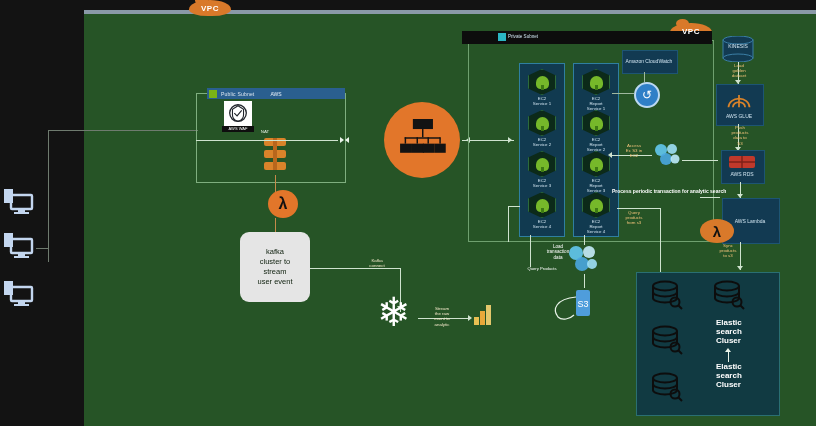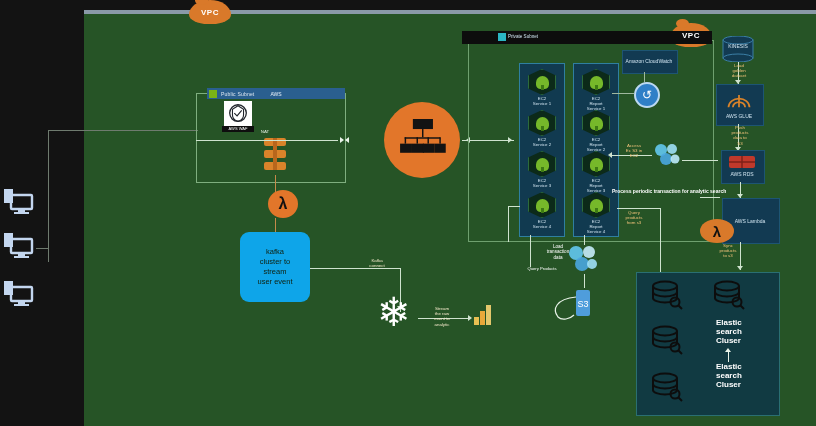--- a/index.html
+++ b/index.html
@@ -2,21 +2,21 @@
 <html><head>
 <meta charset="utf-8">
 <style>
   html,body{margin:0;padding:0;background:#131313;}
   body{width:816px;height:426px;overflow:hidden;font-family:"Liberation Sans",sans-serif;}
   #canvas{position:relative;width:816px;height:426px;background:#131313;}
 
   
   .vpc-green{position:absolute;left:84px;top:14px;width:732px;height:412px;background:#265426;}
   .vpc-topbar{position:absolute;left:84px;top:10px;width:732px;height:8px;background:#8a9aa8;}
-  .vpc-tag{position:absolute;width:42px;height:24px;background:#d9792a;border-radius:50% 50% 45% 45%/60% 60% 40% 40%;
+  .vpc-tag{position:absolute;width:42px;height:16px;background:#d9792a;border-radius:50% 50% 45% 45%/60% 60% 40% 40%;
            color:#fff;font-size:8px;font-weight:bold;display:flex;align-items:center;justify-content:center;letter-spacing:.5px;}
   .vpc-tag:after{content:"";position:absolute;left:6px;top:-4px;width:13px;height:9px;background:#d9792a;border-radius:50%;}
   .vpc-tag span{position:relative;z-index:2;}
 
   
   .darkbar{position:absolute;background:#0d0d0d;height:13px;}
   .bluebar{position:absolute;background:#2a5f8f;height:11px;display:flex;align-items:center;}
   .bluebar .lbl{font-size:5px;color:#dfe9f2;padding-left:2px;letter-spacing:.2px;}
   .bluebar .mid{position:absolute;left:50%;transform:translateX(-50%);font-size:5px;color:#eaf2fa;}
   .bar-ico{width:8px;height:8px;background:#2bb6c4;margin:0 2px;flex:none;}
@@ -41,21 +41,21 @@
   .tile{position:absolute;background:#ffffff;display:flex;align-items:center;justify-content:center;}
   .tile-cap{position:absolute;background:#0e0e0e;color:#fff;font-size:4px;text-align:center;line-height:6px;}
 
   .circ-hub{position:absolute;width:76px;height:76px;border-radius:50%;background:#e2762a;
             display:flex;align-items:center;justify-content:center;}
   .lambda{position:absolute;width:30px;height:28px;border-radius:50%;background:#e2762a;
           display:flex;align-items:center;justify-content:center;color:#111;font-size:16px;font-weight:bold;}
   .lambda2{position:absolute;width:34px;height:24px;border-radius:50%;background:#d9792a;
           display:flex;align-items:center;justify-content:center;color:#111;font-size:15px;font-weight:bold;}
 
-  .kafkabox{position:absolute;background:#0ea5e9;border-radius:9px;display:flex;align-items:center;
+  .kafkabox{position:absolute;background:#e5e5e5;border-radius:9px;display:flex;align-items:center;
             justify-content:center;text-align:center;color:#10210f;font-size:7.5px;line-height:10px;padding:16px;box-sizing:border-box;}
 
   .esbox{position:absolute;background:#113a42;border:1px solid #2a6f72;}
   .esdb{position:absolute;width:34px;height:30px;}
   .eslbl{position:absolute;color:#fff;font-size:8px;font-weight:bold;line-height:9px;text-align:left;}
 
   .noteL{position:absolute;color:#f2e7c8;font-size:4.4px;line-height:5.2px;text-align:center;}
   .noteW{position:absolute;color:#ffffff;font-size:4.6px;line-height:5.4px;text-align:center;}
   .noteB{position:absolute;color:#ffffff;font-size:5px;font-weight:bold;line-height:6px;}
   .noteO{position:absolute;color:#f0c27a;font-size:4.4px;line-height:5.2px;text-align:center;}

